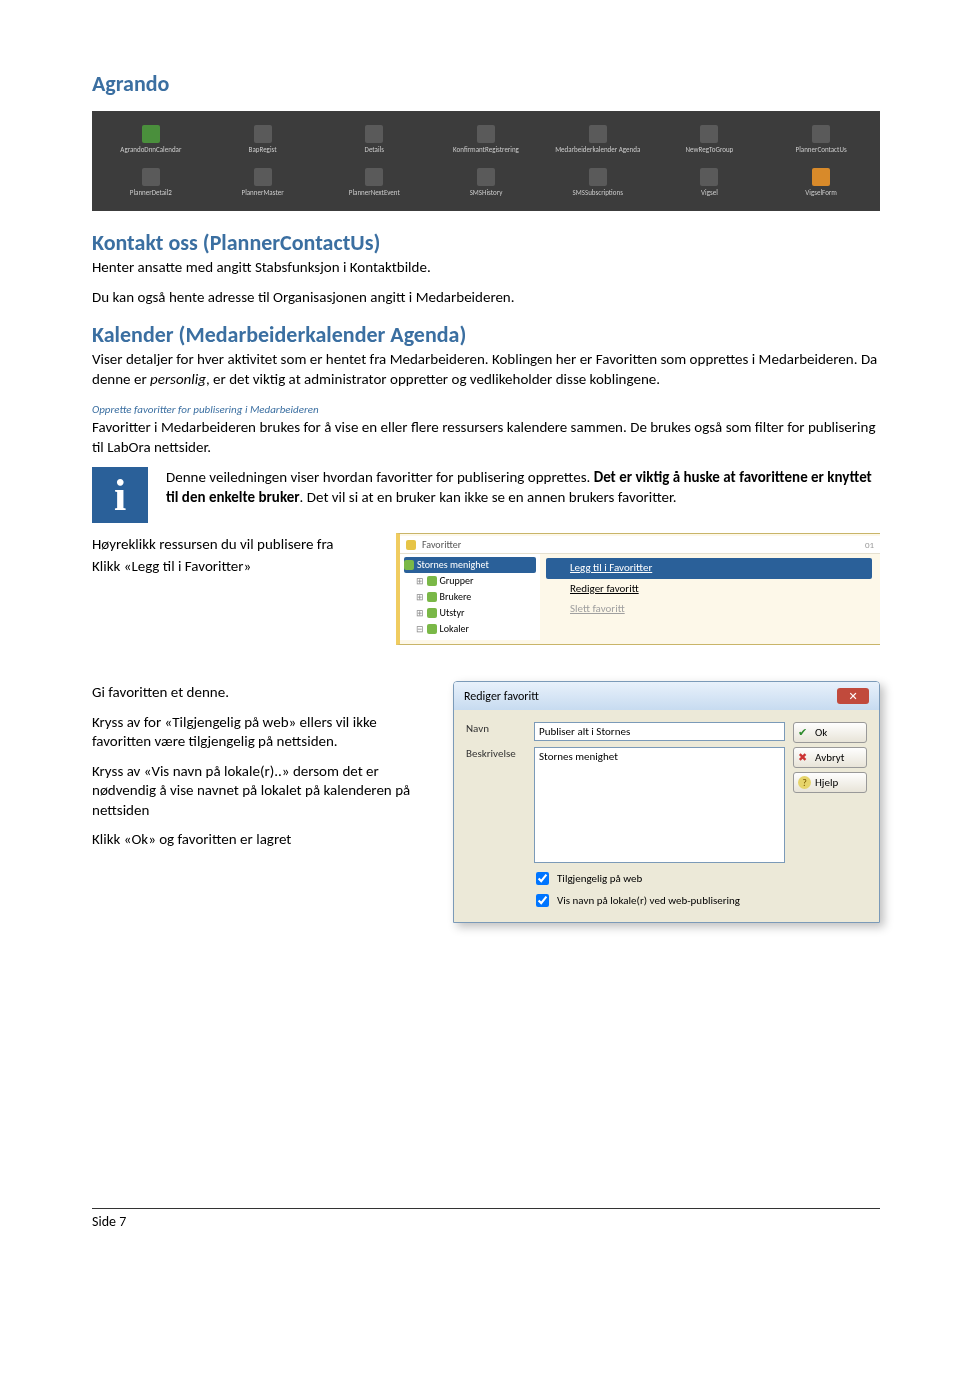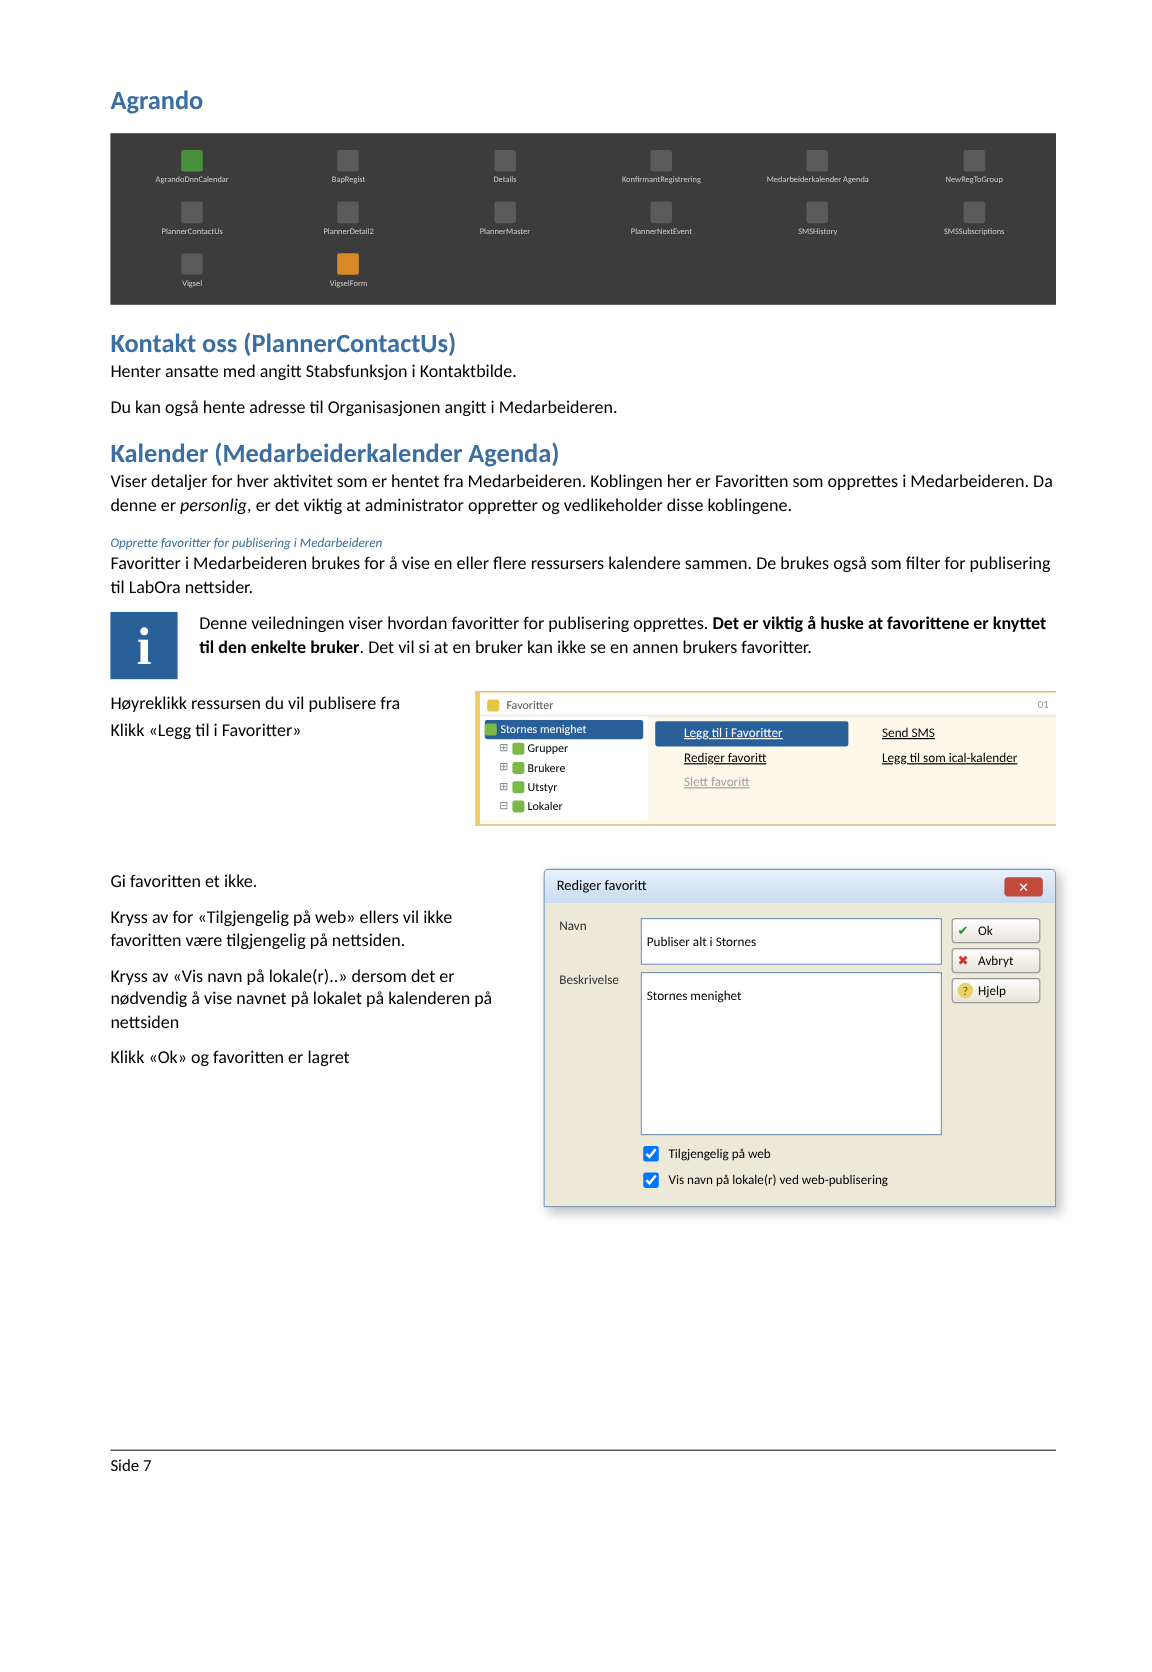--- a/index.html
+++ b/index.html
@@ -19,21 +19,21 @@
   .brand {
     color: #3b6fa1;
     font-size: 22px;
     font-weight: bold;
     margin-bottom: 14px;
   }
   .toolbar {
     background: #3c3c3c;
     padding: 8px 4px;
     display: grid;
-    grid-template-columns: repeat(6, 1fr);
+    grid-template-columns: repeat(7, 1fr);
     gap: 2px;
     margin-bottom: 18px;
   }
   .tool {
     text-align: center;
     padding: 6px 2px;
     color: #ccc;
     font-size: 7px;
     display: flex;
     flex-direction: column;
@@ -205,21 +205,21 @@
     gap:8px;
     margin-bottom:6px;
     align-items:flex-start;
   }
   .dlg-label { width:60px; color:#333; }
   .dlg-input {
     flex:1;
     border:1px solid #7b9ab8;
     background:#fff;
     font-size:11px;
-    padding:12px 4px;
+    padding:2px 4px;
     font-family:inherit;
   }
   .dlg-textarea { height:110px; resize:none; }
   .dlg-check {
     display:flex;
     align-items:center;
     gap:5px;
     font-size:11px;
     margin-top:3px;
     margin-left:66px;
@@ -377,32 +377,28 @@
               <span class="tinyicon"></span>
               <span>Lokaler</span>
             </div>
           </div>
         <div class="ctxcols">
           <div class="ctxcol" id="ctxcol1">
               <div class="hl">Legg til i Favoritter</div>
               <div>Rediger favoritt</div>
               <div class="disabled">Slett favoritt</div>
             </div>
-          <div class="ctxcol" id="ctxcol2">
-              <div>Send SMS</div>
-              <div>Legg til som ical-kalender</div>
-            </div>
         </div>
       </div>
     </div>
   </div>
 
   <div class="two-col" style="margin-top:36px;">
     <div class="col-left">
-      <p>Gi favoritten et ikke.</p>
+      <p>Gi favoritten et denne.</p>
       <p>Kryss av for «Tilgjengelig på web» ellers vil ikke favoritten være tilgjengelig på nettsiden.</p>
       <p>Kryss av «Vis navn på lokale(r)..» dersom det er nødvendig å vise navnet på lokalet på kalenderen på nettsiden</p>
       <p>Klikk «Ok» og favoritten er lagret</p>
     </div>
     <div class="dialog-wrap">
       <div class="dlg-title">
         <span>Rediger favoritt</span>
         <span class="dlg-close">✕</span>
       </div>
       <div class="dlg-body">

